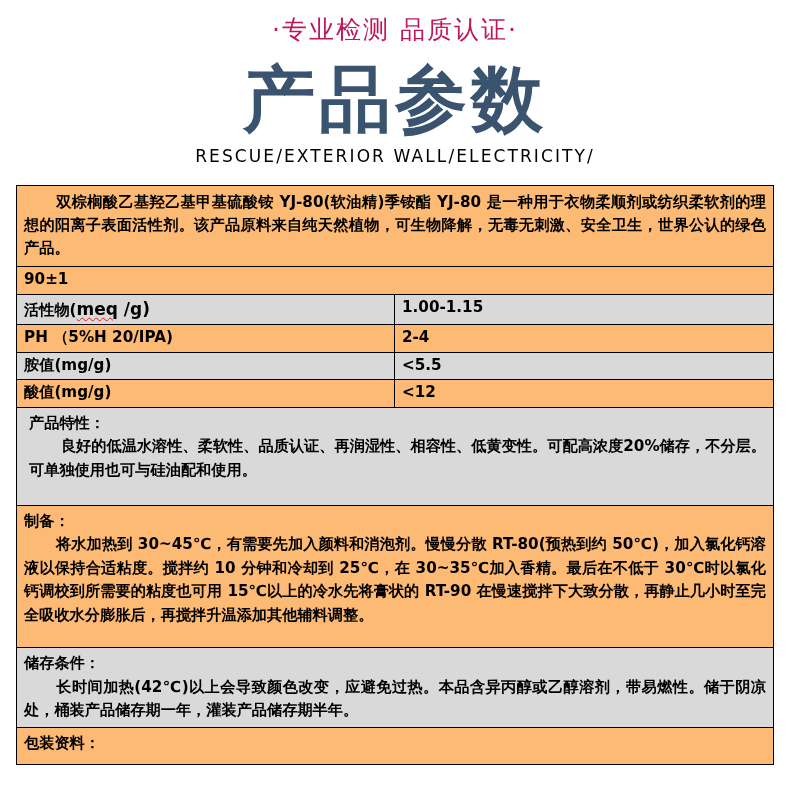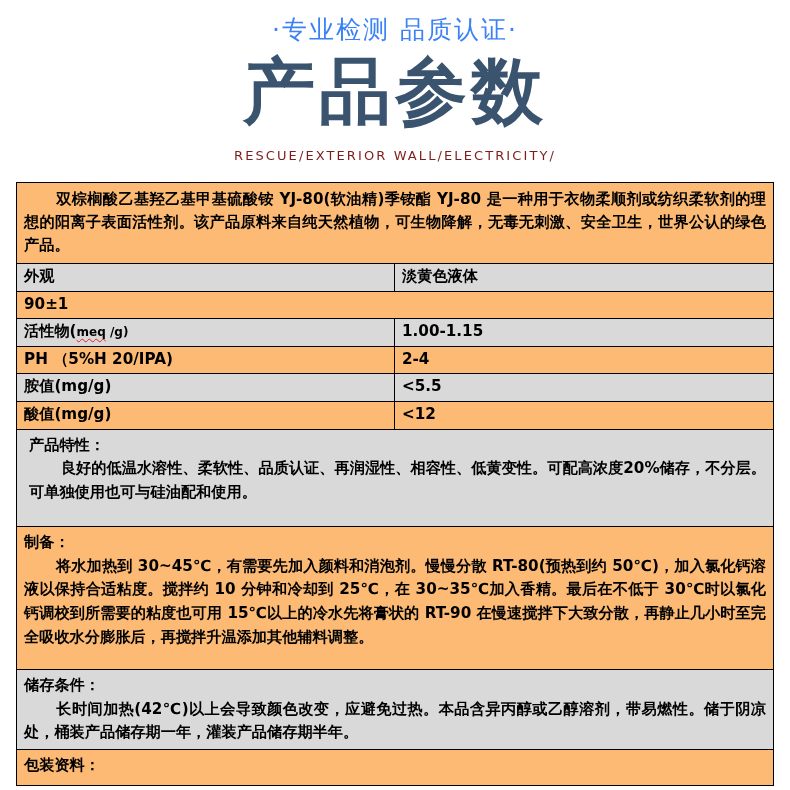--- a/index.html
+++ b/index.html
@@ -13,42 +13,42 @@
     font-family: "DejaVu Sans", "Liberation Sans", sans-serif;
     overflow: hidden;
   }
 
   
   .header {
     padding-top: 14px;
     text-align: center;
   }
   .header-eyebrow {
-    color: #3b82f6;
+    color: #be185d;
     font-size: 25px;
     letter-spacing: 2px;
     line-height: 1.25;
     font-weight: 400;
     white-space: nowrap;
   }
   .header-title {
     color: #3a5470;
     font-size: 72px;
     font-weight: 700;
     letter-spacing: 4px;
     line-height: 1.08;
-    margin-top: 8px;
+    margin-top: 16px;
     white-space: nowrap;
   }
   .header-sub {
-    color: #7f1d1d;
-    font-size: 13px;
+    color: #000000;
+    font-size: 17px;
     letter-spacing: 2.1px;
     line-height: 1.45;
-    margin-top: 16px;
+    margin-top: 5px;
     font-weight: 400;
   }
   .header-sub .line {
     display: block;
     white-space: nowrap;
   }
 
   
   .sheet {
     margin: 16px auto 0 auto;
@@ -89,21 +89,21 @@
   }
   .cell-key {
     width: 378px;
     flex: 0 0 378px;
     border-right: 1.5px solid #000;
   }
   .cell-val {
     flex: 1 1 auto;
   }
   .unit {
-    font-size: 12px;
+    font-size: 17px;
     font-weight: 700;
   }
   .misspell {
     text-decoration: underline wavy #e02020;
     text-decoration-thickness: 1px;
     text-underline-offset: 2px;
   }
 
   .block {
     padding: 4px 7px 7px 7px;
@@ -137,24 +137,20 @@
     <span class="line">RESCUE/EXTERIOR WALL/ELECTRICITY/</span>
   </div>
 </div>
 
 <div class="sheet">
 
   <div class="sheet-row plain">
     <div class="intro"><span class="indent"></span><span>双棕榈酸乙基羟乙基甲基硫酸铵 YJ-80(软油精)季铵酯 YJ-80 是一种用于衣物柔顺剂或纺织柔软剂的理想的阳离子表面活性剂。该产品原料来自纯天然植物，可生物降解，无毒无刺激、安全卫生，世界公认的绿色产品。</span></div>
   </div>
 
-  <div class="sheet-row shaded">
-    <div class="cell-key">外观</div>
-    <div class="cell-val">淡黄色液体</div>
-  </div>
 
   <div class="sheet-row plain">
     <div class="cell-val">90±1</div>
   </div>
 
   <div class="sheet-row shaded">
     <div class="cell-key"><span>活性物(</span><span class="unit misspell">meq</span><span class="unit"> /g)</span></div>
     <div class="cell-val">1.00-1.15</div>
   </div>
 

